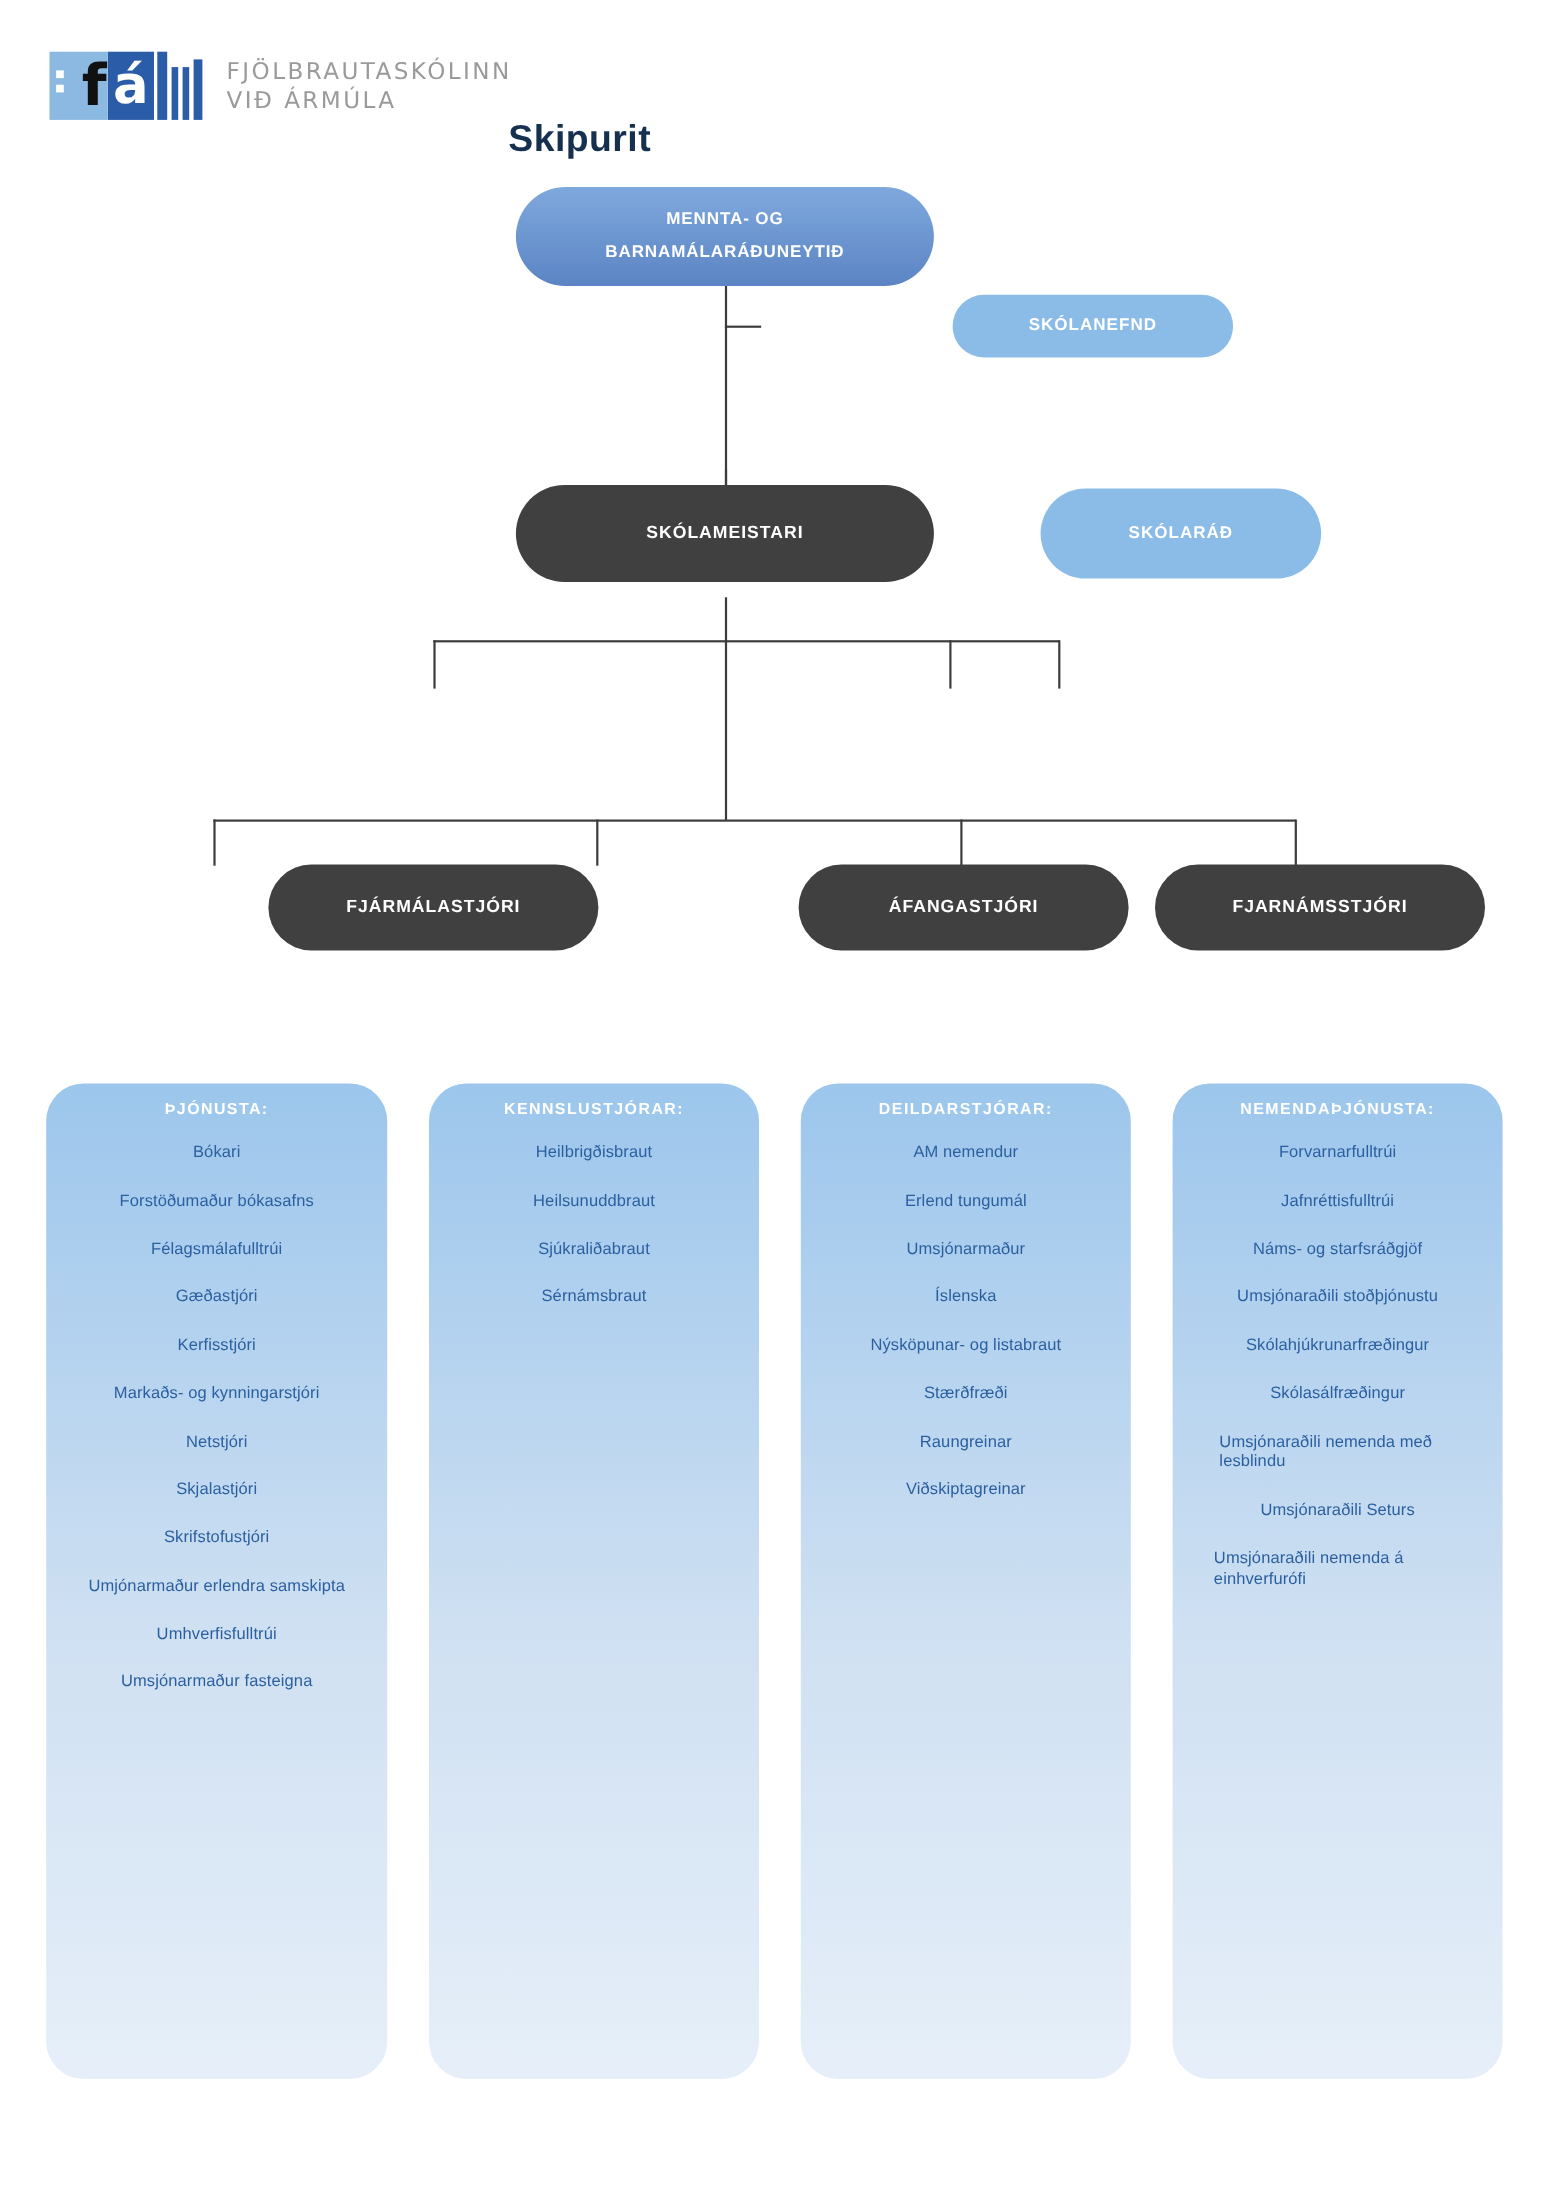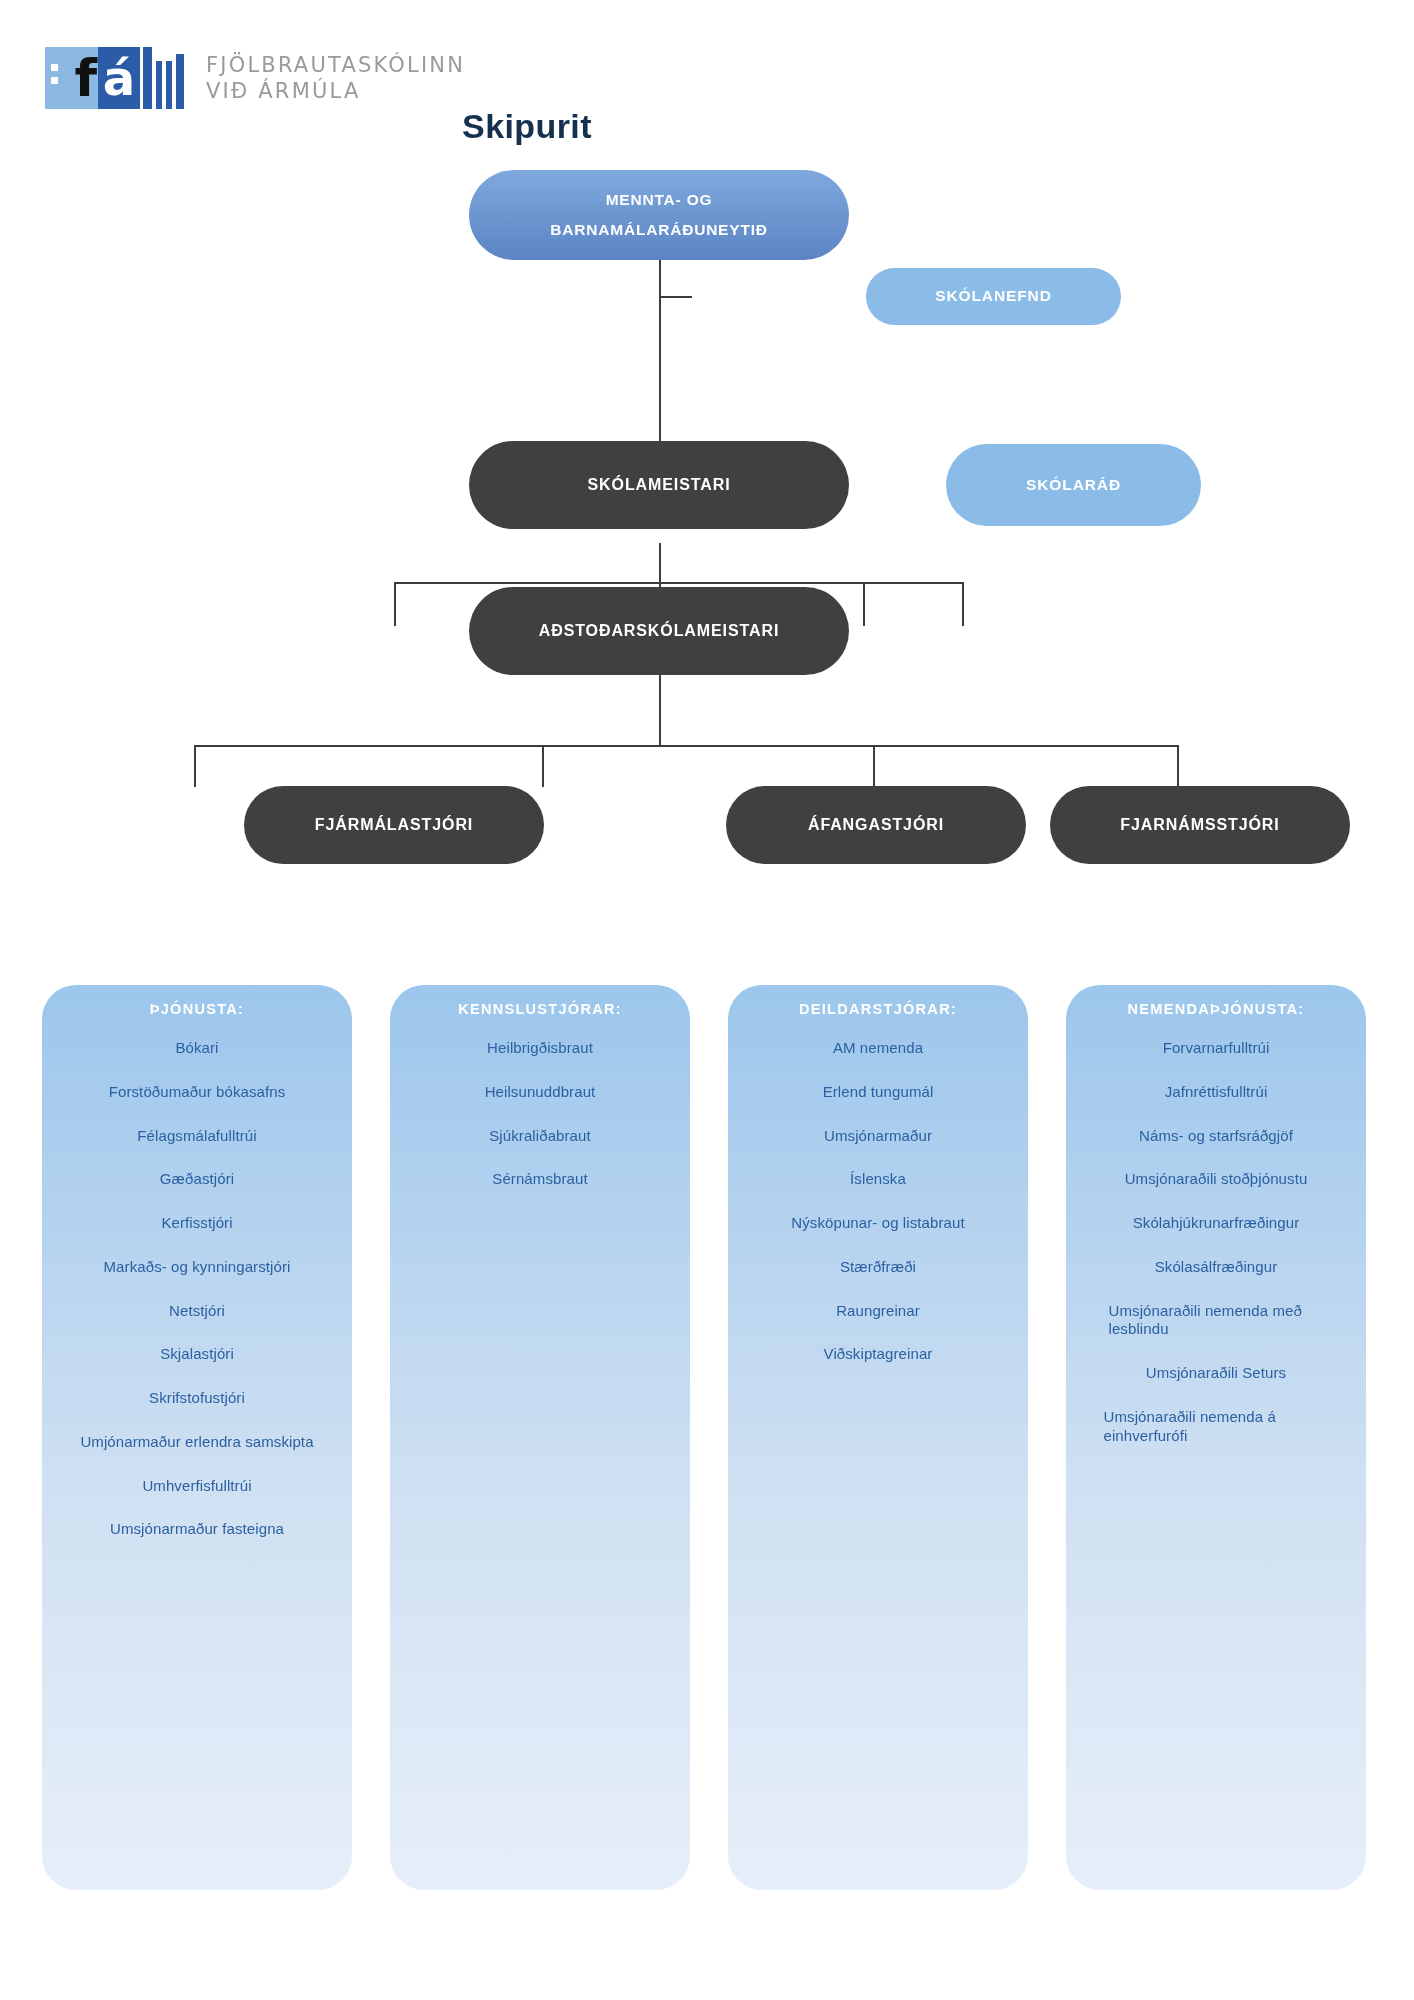--- a/index.html
+++ b/index.html
@@ -153,21 +153,20 @@
       <div style="margin-top:9px;">BARNAMÁLARÁÐUNEYTIÐ</div>
     </div>
   </div>
 
   <div class="node light" style="left:866px; top:268px; width:255px; height:57px;">SKÓLANEFND</div>
 
   <div class="node dark" style="left:469px; top:441px; width:380px; height:88px;">SKÓLAMEISTARI</div>
 
   <div class="node light" style="left:946px; top:444px; width:255px; height:82px;">SKÓLARÁÐ</div>
 
-  <div class="node dark" style="left:469px; top:587px; width:380px; height:88px;">AÐSTOÐARSKÓLAMEISTARI</div>
 
   <div class="node dark" style="left:244px; top:786px; width:300px; height:78px;">FJÁRMÁLASTJÓRI</div>
 
   <div class="node dark" style="left:726px; top:786px; width:300px; height:78px;">ÁFANGASTJÓRI</div>
 
   <div class="node dark" style="left:1050px; top:786px; width:300px; height:78px;">FJARNÁMSSTJÓRI</div>
 
   <div class="col" style="left:42px; top:985px; width:310px; height:905px;">
     <div class="col-head">ÞJÓNUSTA:</div>
     <div class="col-item">Bókari</div>
@@ -187,21 +186,21 @@
   <div class="col" style="left:390px; top:985px; width:300px; height:905px;">
     <div class="col-head">KENNSLUSTJÓRAR:</div>
     <div class="col-item">Heilbrigðisbraut</div>
     <div class="col-item">Heilsunuddbraut</div>
     <div class="col-item">Sjúkraliðabraut</div>
     <div class="col-item">Sérnámsbraut</div>
   </div>
 
   <div class="col" style="left:728px; top:985px; width:300px; height:905px;">
     <div class="col-head">DEILDARSTJÓRAR:</div>
-    <div class="col-item">AM nemenda</div>
+    <div class="col-item">AM nemendur</div>
     <div class="col-item">Erlend tungumál</div>
     <div class="col-item">Umsjónarmaður</div>
     <div class="col-item">Íslenska</div>
     <div class="col-item">Nýsköpunar- og listabraut</div>
     <div class="col-item">Stærðfræði</div>
     <div class="col-item">Raungreinar</div>
     <div class="col-item">Viðskiptagreinar</div>
   </div>
 
   <div class="col" style="left:1066px; top:985px; width:300px; height:905px;">

